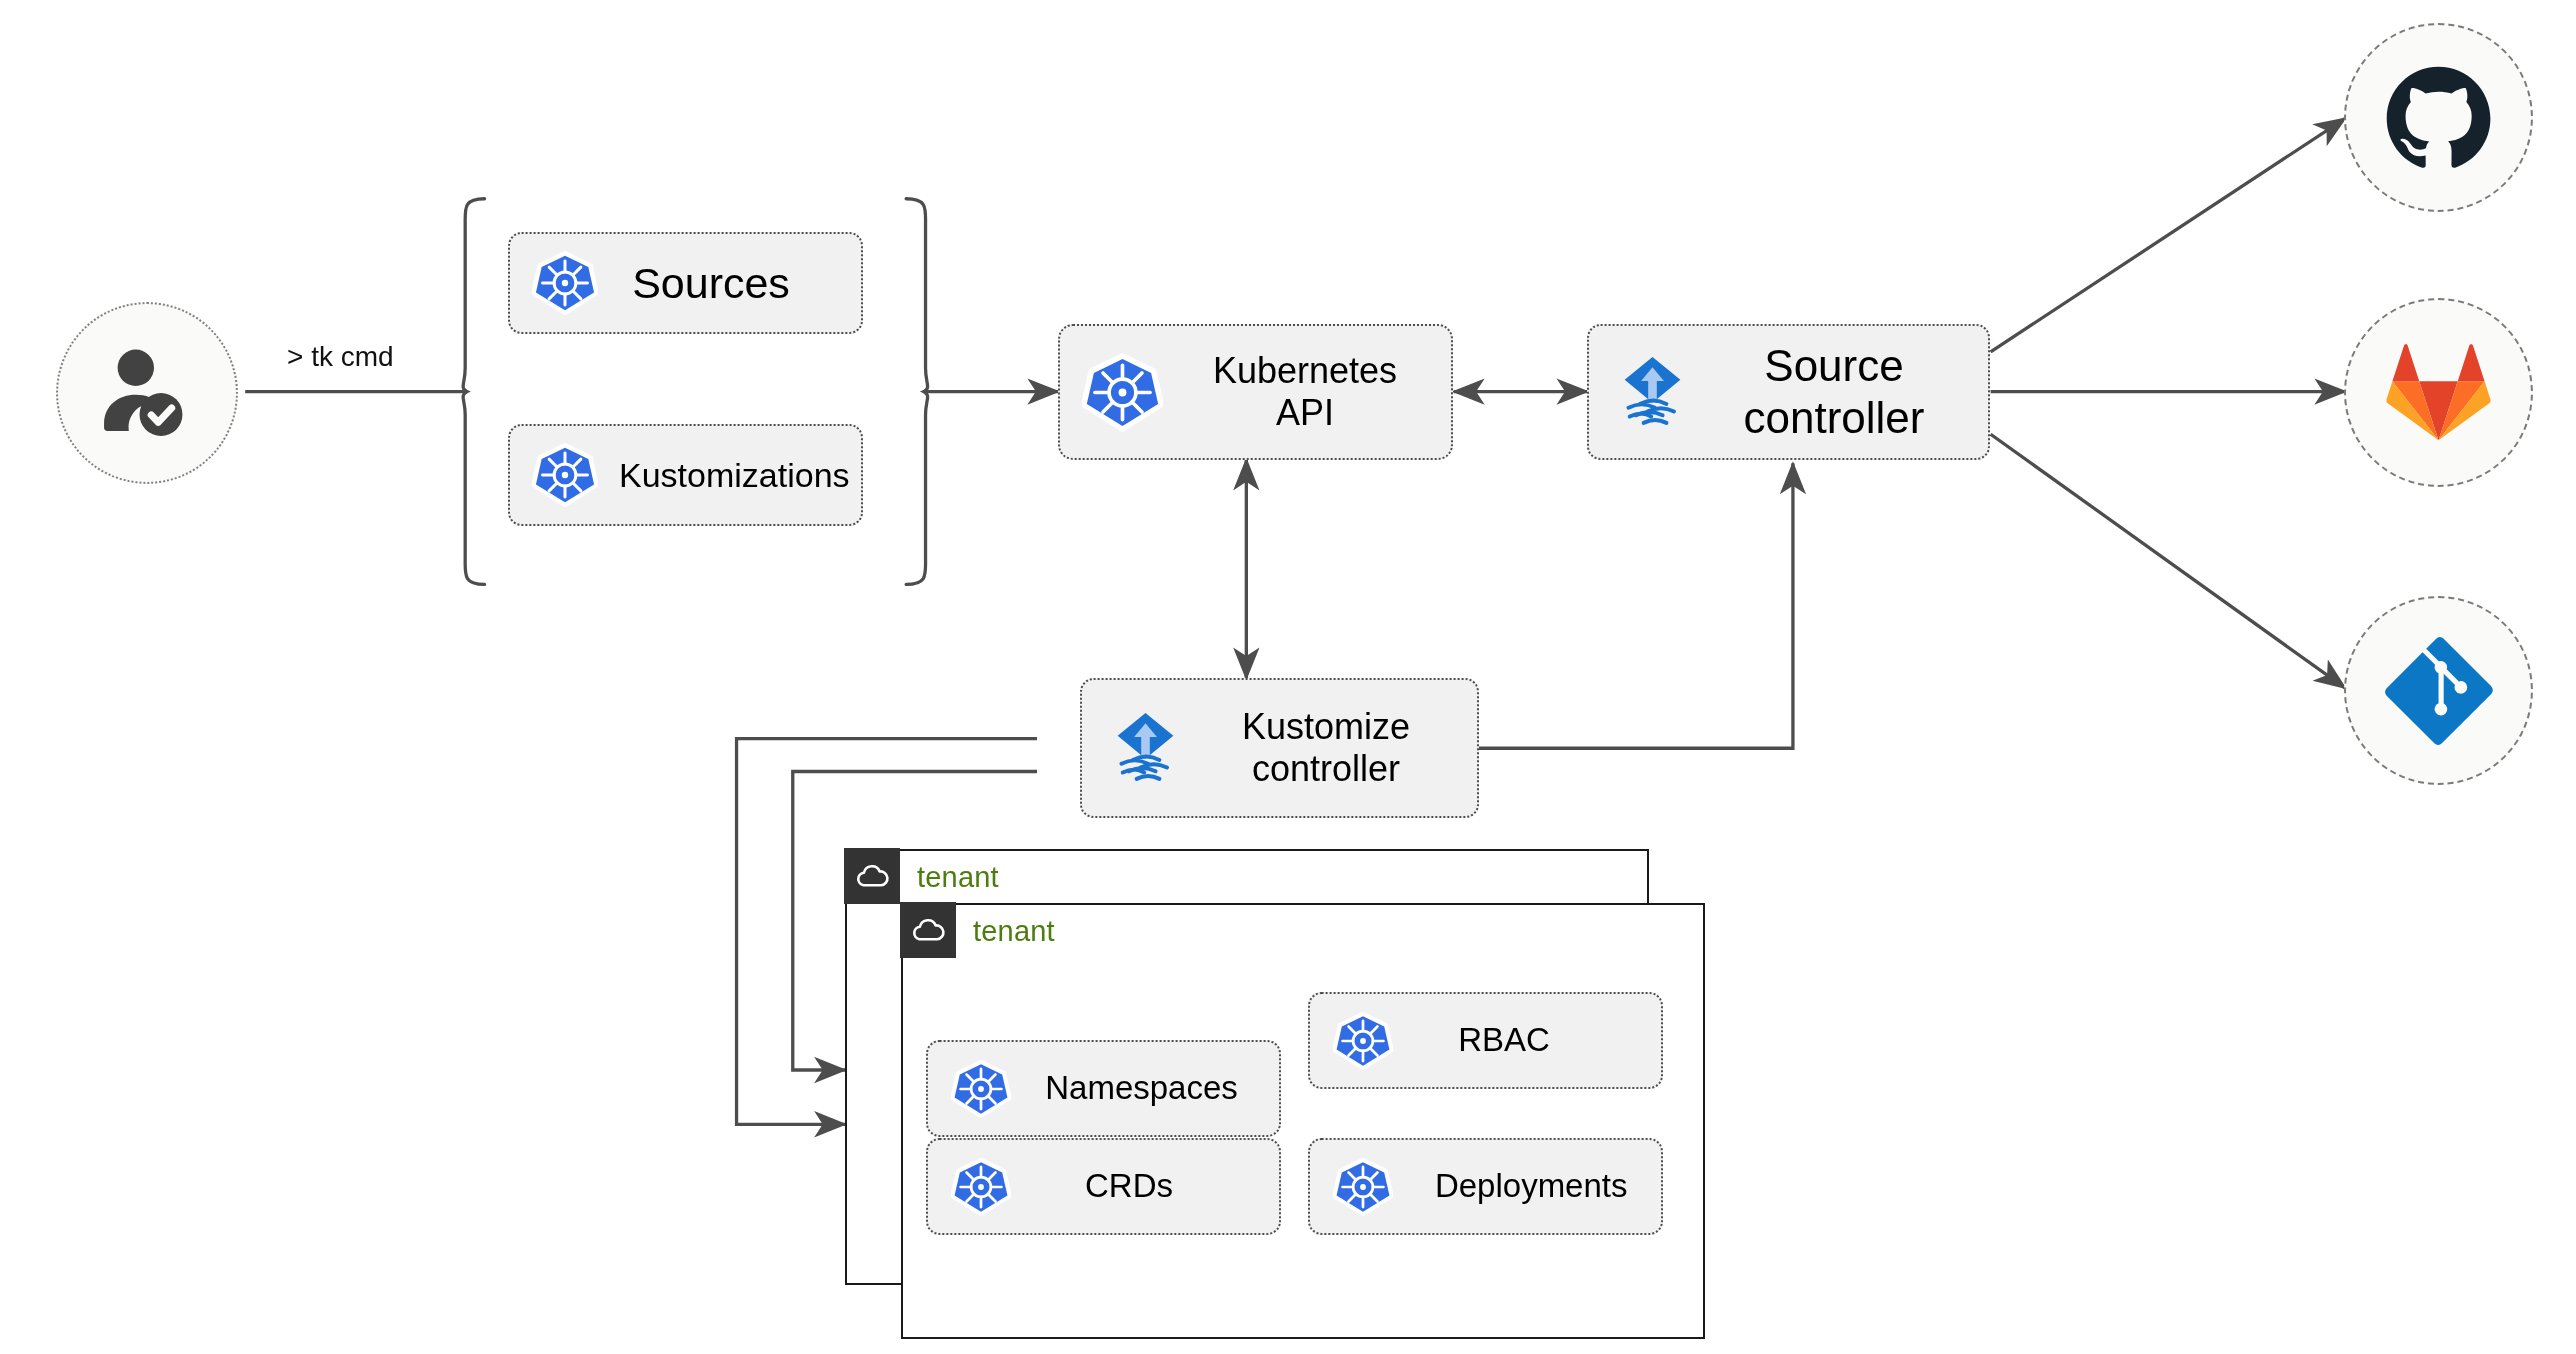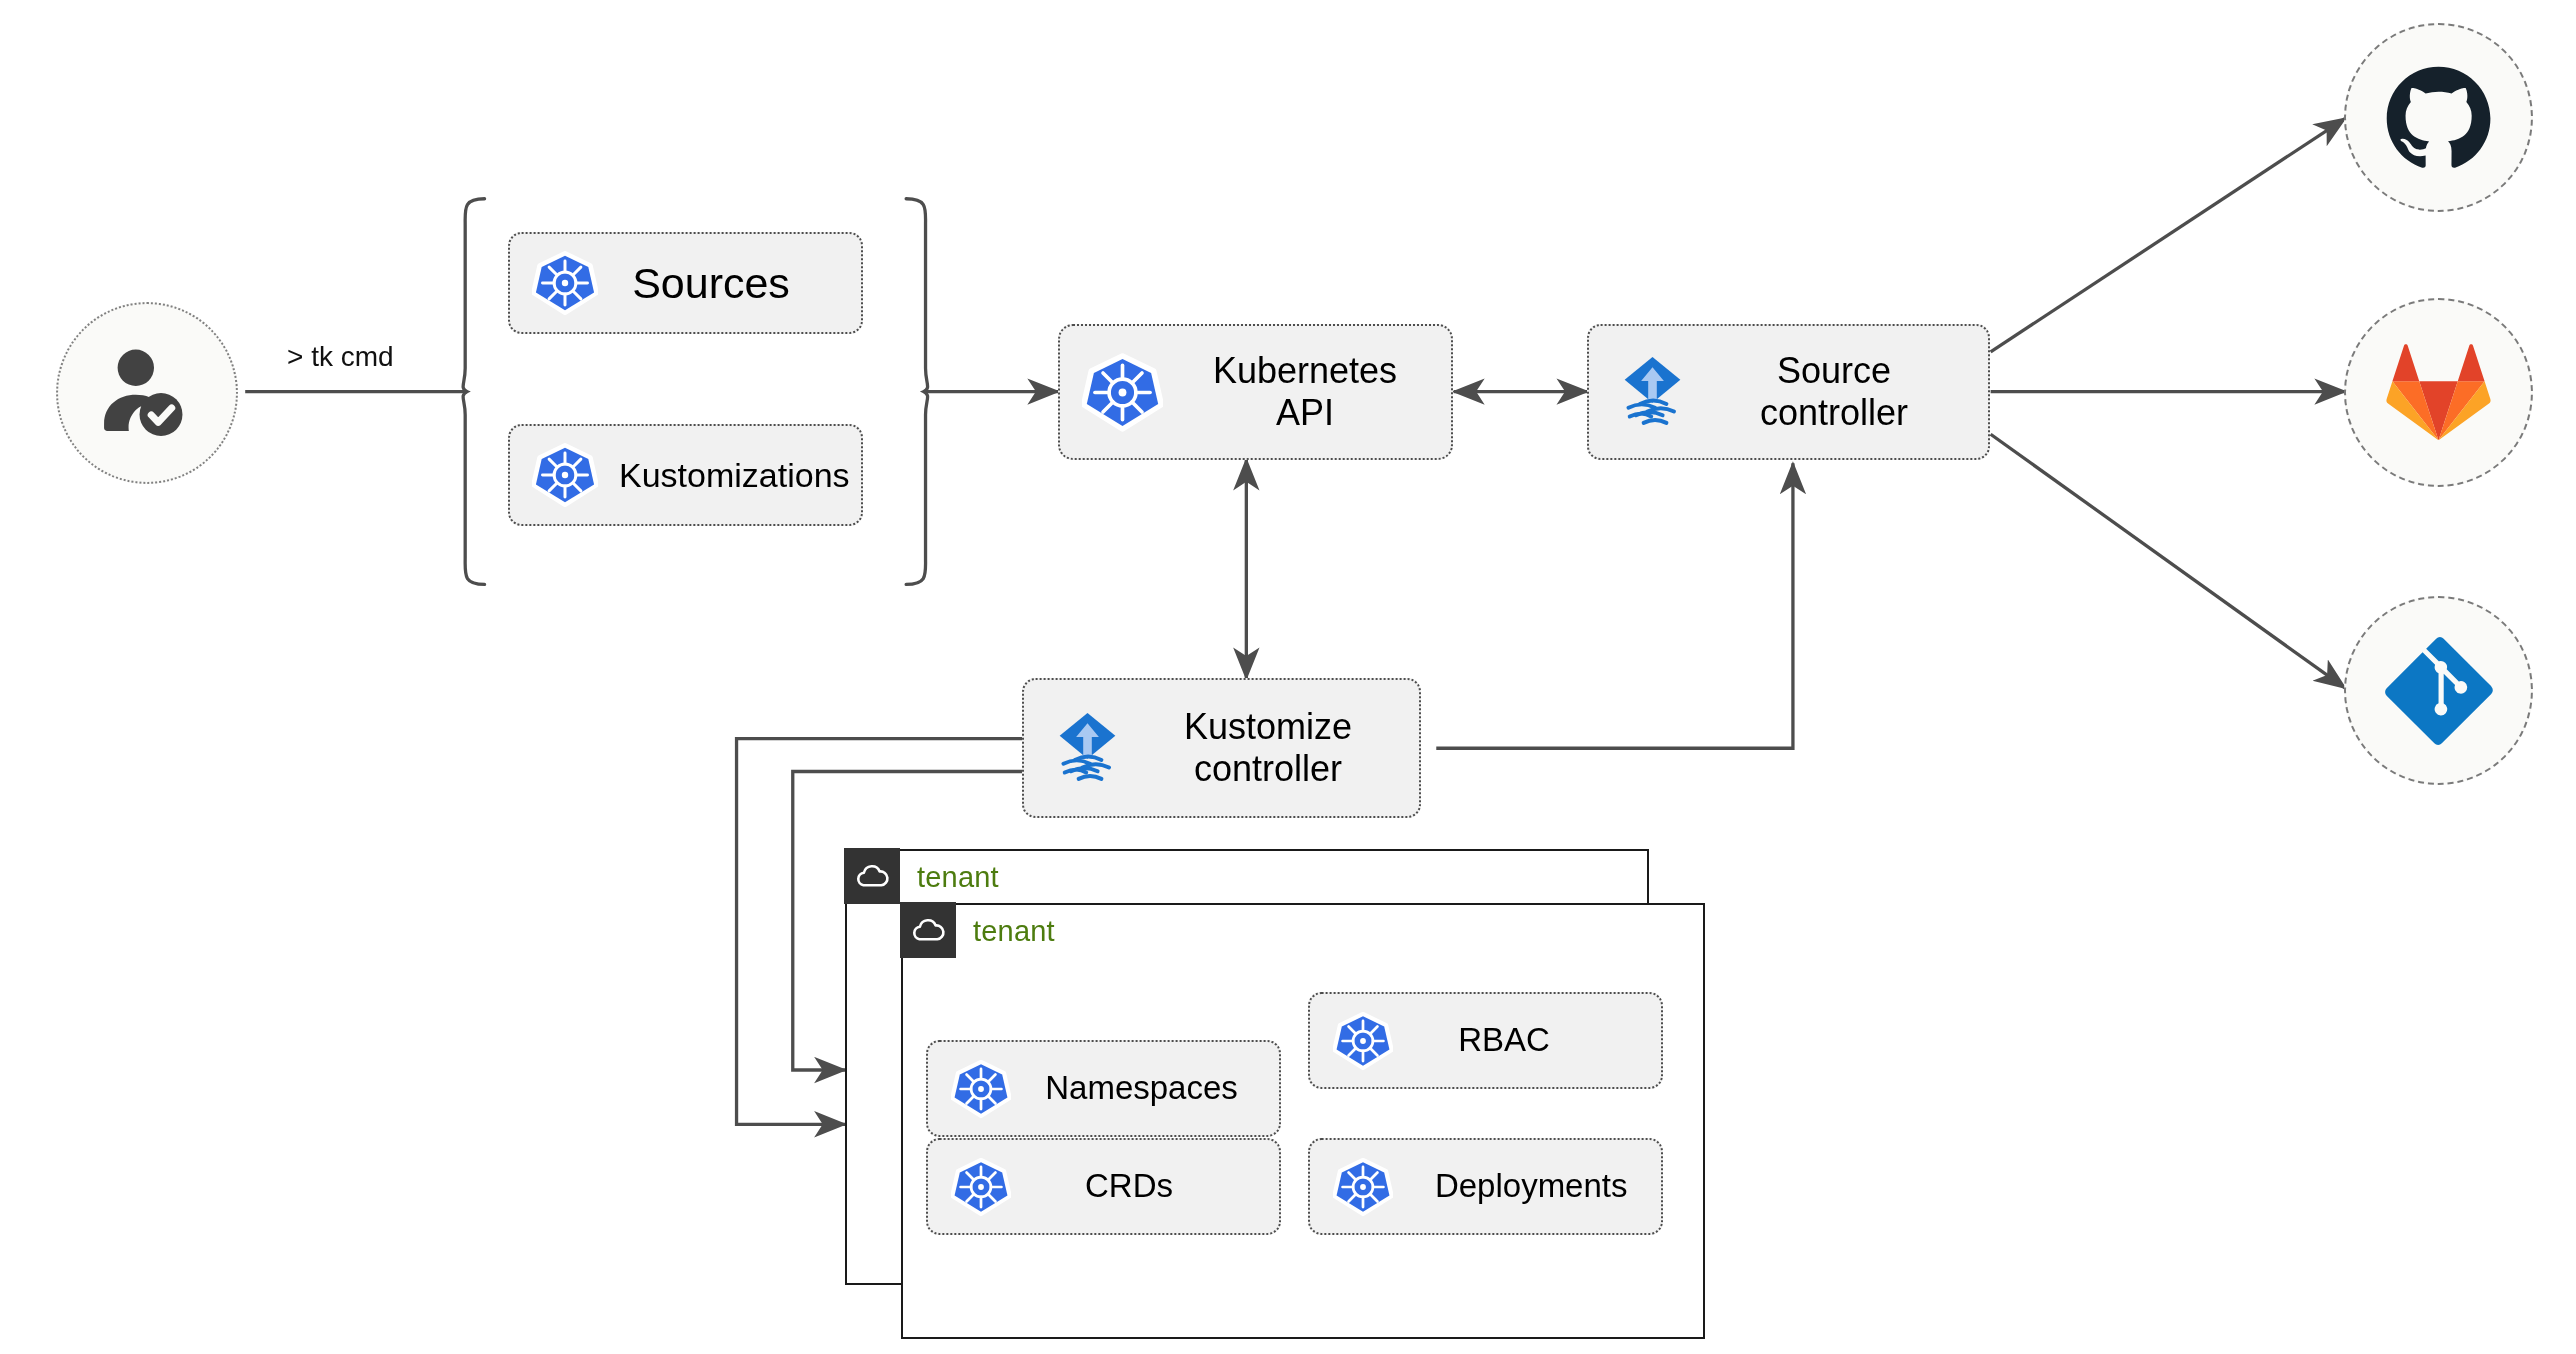--- a/index.html
+++ b/index.html
@@ -230,25 +230,25 @@
         <g stroke="#1a73cf" stroke-width="3.1" fill="none" stroke-linecap="round">
           <path d="M13 44 C20 40.5 27 40.5 34 44"></path>
           <path d="M19 50 C26 46.5 33 46.5 40 50"></path>
           <path d="M25 56 C31 53 37 53 43 56"></path>
           <path d="M22 41 C29 37.5 36 37.5 43 41"></path>
           <path d="M28 47 C35 43.5 42 43.5 49 47"></path>
           <path d="M14 51 C20 48 26 48 31 51"></path>
         </g>
       </svg>
     </div>
-    <div class="lbl" style="font-size:36px; padding-right:35px;">Source
+    <div class="lbl" style="font-size:44px; padding-right:35px;">Source
 controller</div>
   </div>
 
-  <div class="dot-box" style="left:1022px; top:678px; width:399px; height:140px;">
+  <div class="dot-box" style="left:1080px; top:678px; width:399px; height:140px;">
     <div class="icon-slot" style="width:126px;">
       <svg width="81" height="81" viewBox="0 0 64 64">
         <path d="M32 4 L54 22 L32 40 L10 22 Z" fill="#1a73cf"></path>
         <path d="M32 12 L41 23 L35.4 23 L35.4 38 L28.6 38 L28.6 23 L23 23 Z" fill="#a9c9f2"></path>
         <g stroke="#1a73cf" stroke-width="3.1" fill="none" stroke-linecap="round">
           <path d="M13 44 C20 40.5 27 40.5 34 44"></path>
           <path d="M19 50 C26 46.5 33 46.5 40 50"></path>
           <path d="M25 56 C31 53 37 53 43 56"></path>
           <path d="M22 41 C29 37.5 36 37.5 43 41"></path>
           <path d="M28 47 C35 43.5 42 43.5 49 47"></path>

